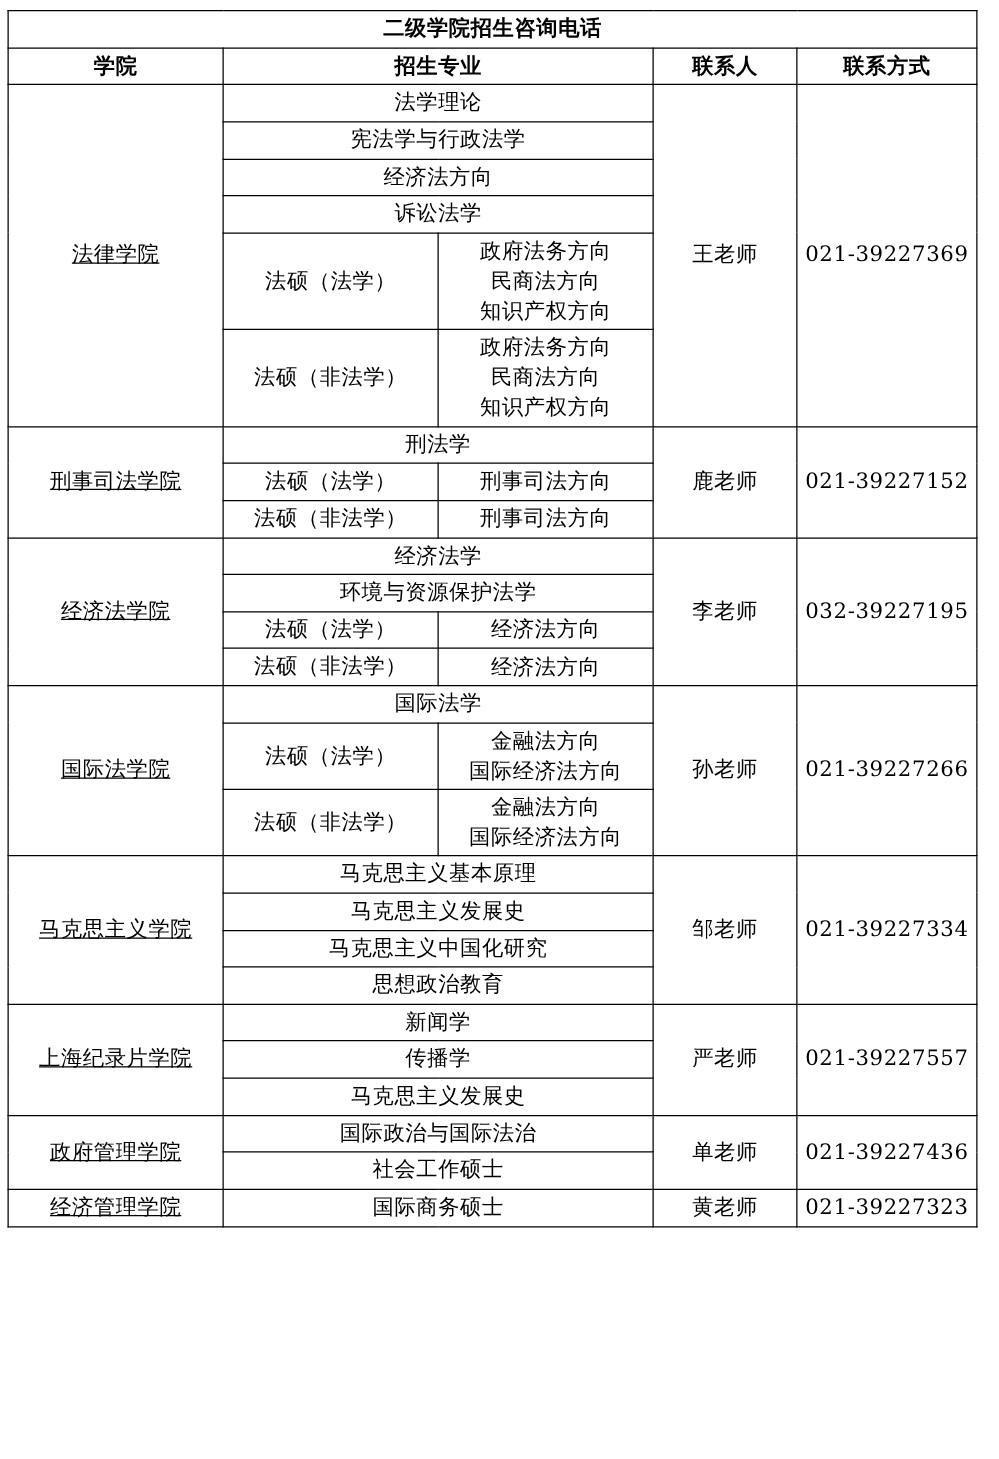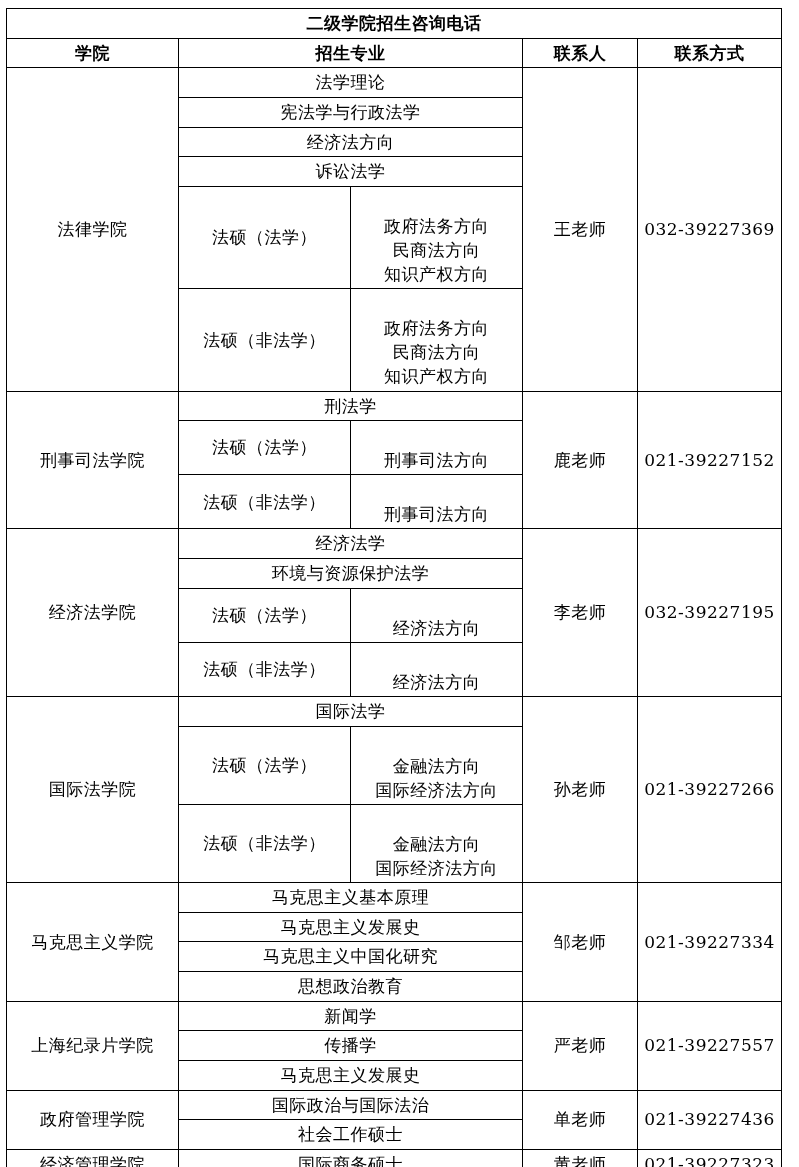--- a/index.html
+++ b/index.html
@@ -39,28 +39,28 @@
   }
   .head-cell {
     font-weight: bold;
     font-size: 19px;
     letter-spacing: 2px;
     padding: 6px 0 7px 0;
   }
   .college-cell {
     font-size: 18px;
     letter-spacing: 1px;
+    text-decoration: underline;
   }
   .phone-cell, .contact-cell {
     font-size: 18px;
     letter-spacing: 0.3px;
   }
   .stack {
     display: block;
-    margin-top: 25px;
   }
   .stack span {
     display: block;
     line-height: 1.42;
   }
   .nowrap { white-space: nowrap; }
 </style>
 </head>
 <body>
 
@@ -80,21 +80,21 @@
       <tr>
         <td class="head-cell">学院</td>
         <td class="head-cell" colspan="2">招生专业</td>
         <td class="head-cell">联系人</td>
         <td class="head-cell">联系方式</td>
       </tr>
     <tr>
           <td class="college-cell" rowspan="6">法律学院</td>
           <td colspan="2">法学理论</td>
           <td class="contact-cell" rowspan="6">王老师</td>
-          <td class="phone-cell nowrap" rowspan="6">032-39227369</td>
+          <td class="phone-cell nowrap" rowspan="6">021-39227369</td>
         </tr>
         <tr>
           <td colspan="2">宪法学与行政法学</td>
         </tr>
         <tr>
           <td colspan="2">经济法方向</td>
         </tr>
         <tr>
           <td colspan="2">诉讼法学</td>
         </tr>

